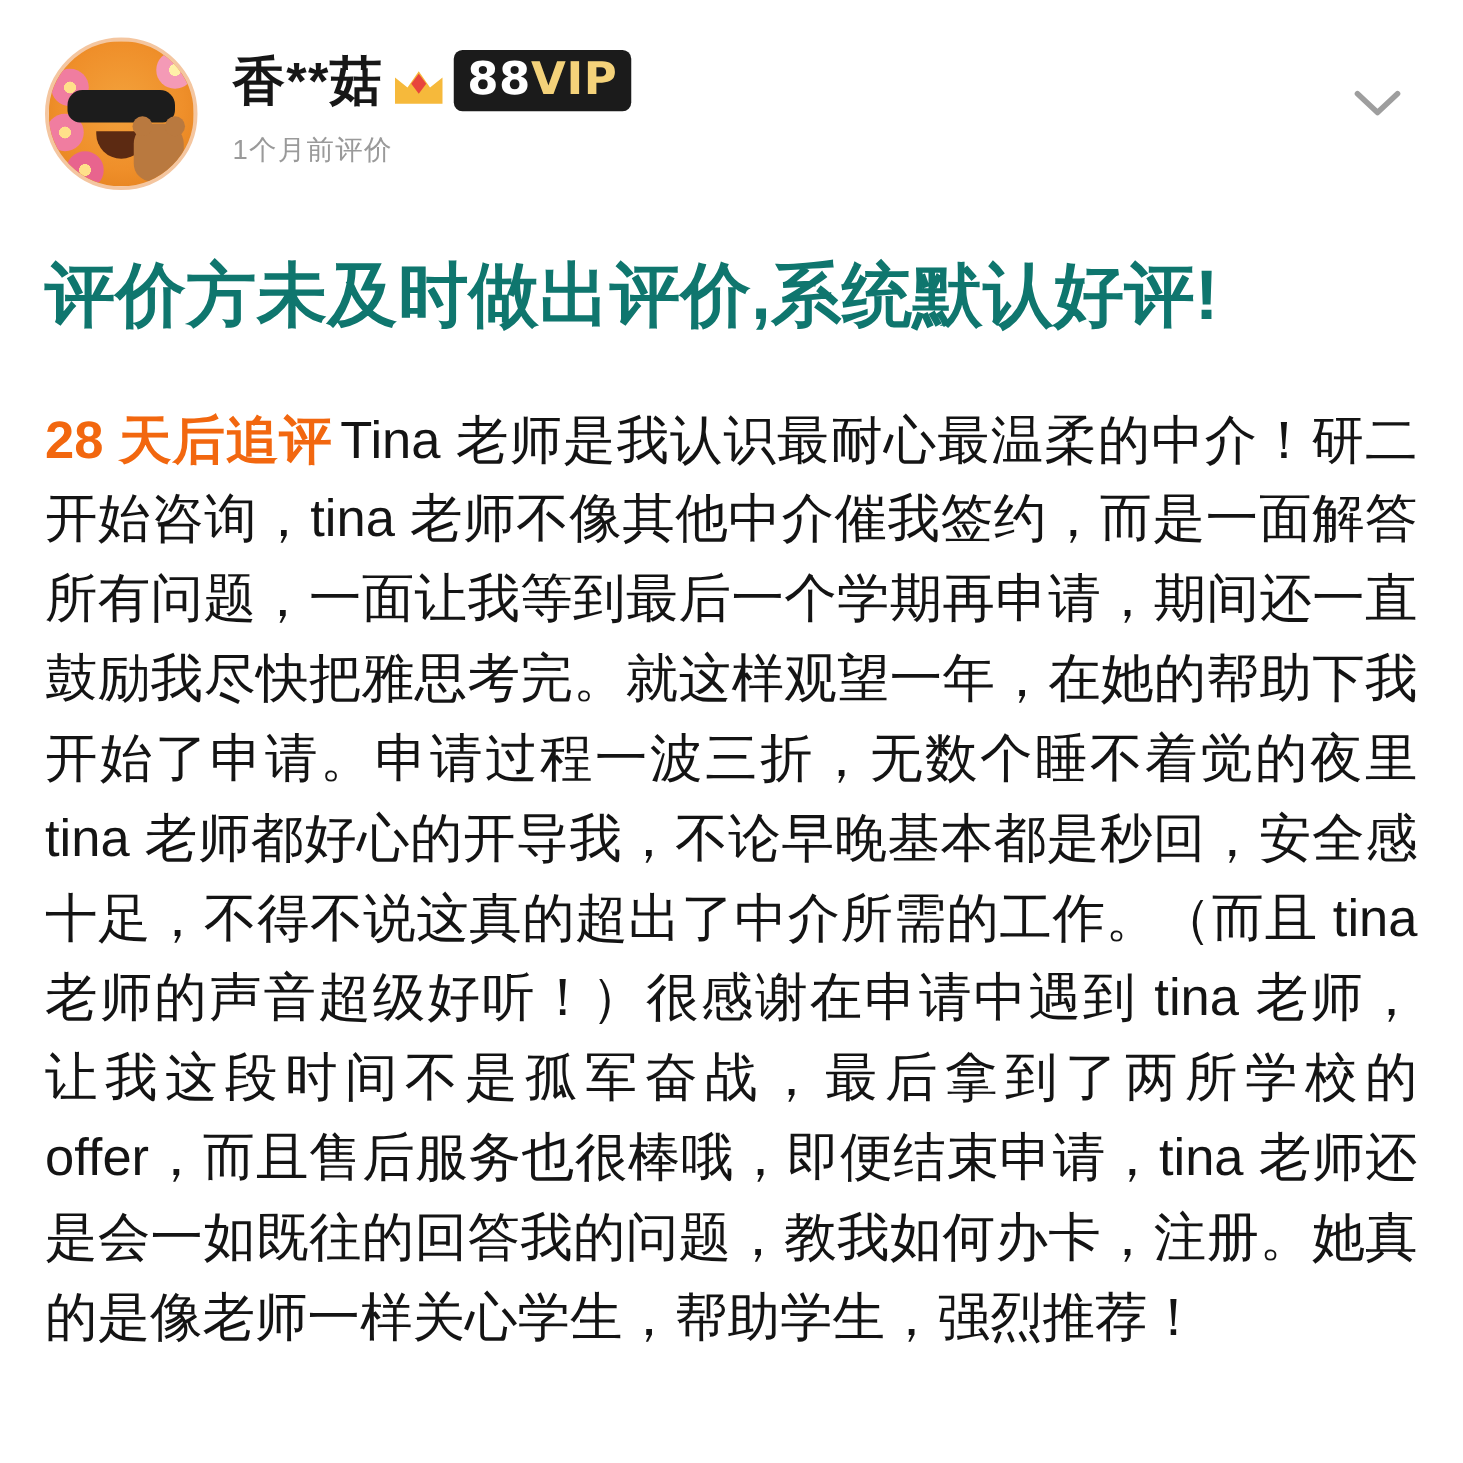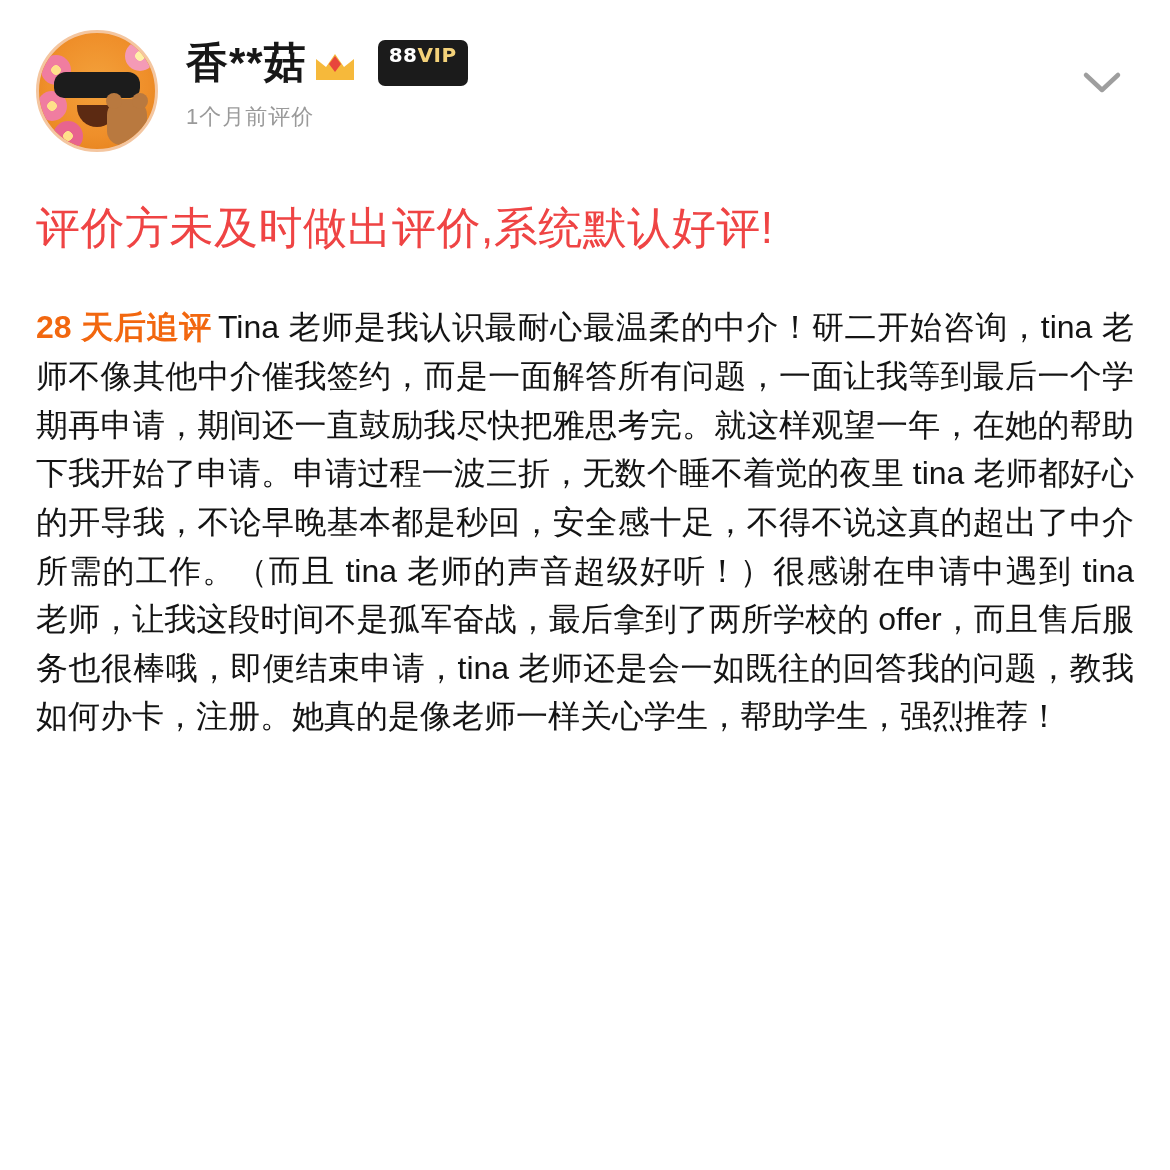--- a/index.html
+++ b/index.html
@@ -119,28 +119,27 @@
     height: 36px;
     position: relative;
     display: inline-block;
   }
   .crown-icon svg { display: block; }
 
   .vip-badge {
     background: #1b1b1b;
     color: #f4d27a;
     border-radius: 7px;
-    padding: 4px 11px 20px 11px;
-    font-size: 20px;
+    padding: 4px 11px 5px 11px;
+    font-size: 36px;
     font-weight: 700;
     font-family: "DejaVu Sans", sans-serif;
     letter-spacing: 0.5px;
     line-height: 1.1;
     display: inline-block;
-    margin-left: 15px;
   }
   .vip-badge .vip-num { color: #ffffff; }
 
   .time {
     margin-top: 16px;
     font-size: 22px;
     color: #9a9a9a;
     font-weight: 400;
     letter-spacing: 1px;
   }
@@ -151,30 +150,30 @@
     top: 24px;
     width: 56px;
     height: 56px;
     cursor: pointer;
   }
   .chevron svg { display: block; }
 
   
   .review-line {
     margin-top: 38px;
-    font-size: 44px;
+    font-size: 56px;
     line-height: 1.35;
-    color: #ef4444;
-    font-weight: 400;
+    color: #0f766e;
+    font-weight: 700;
     letter-spacing: 0.5px;
   }
 
   .append-block {
     margin-top: 46px;
-    font-size: 32px;
+    font-size: 42px;
     line-height: 1.52;
     color: #141414;
     font-weight: 500;
     text-align: justify;
     letter-spacing: 0px;
   }
   .append-tag {
     color: #f2670f;
     font-weight: 700;
     margin-right: 6px;

